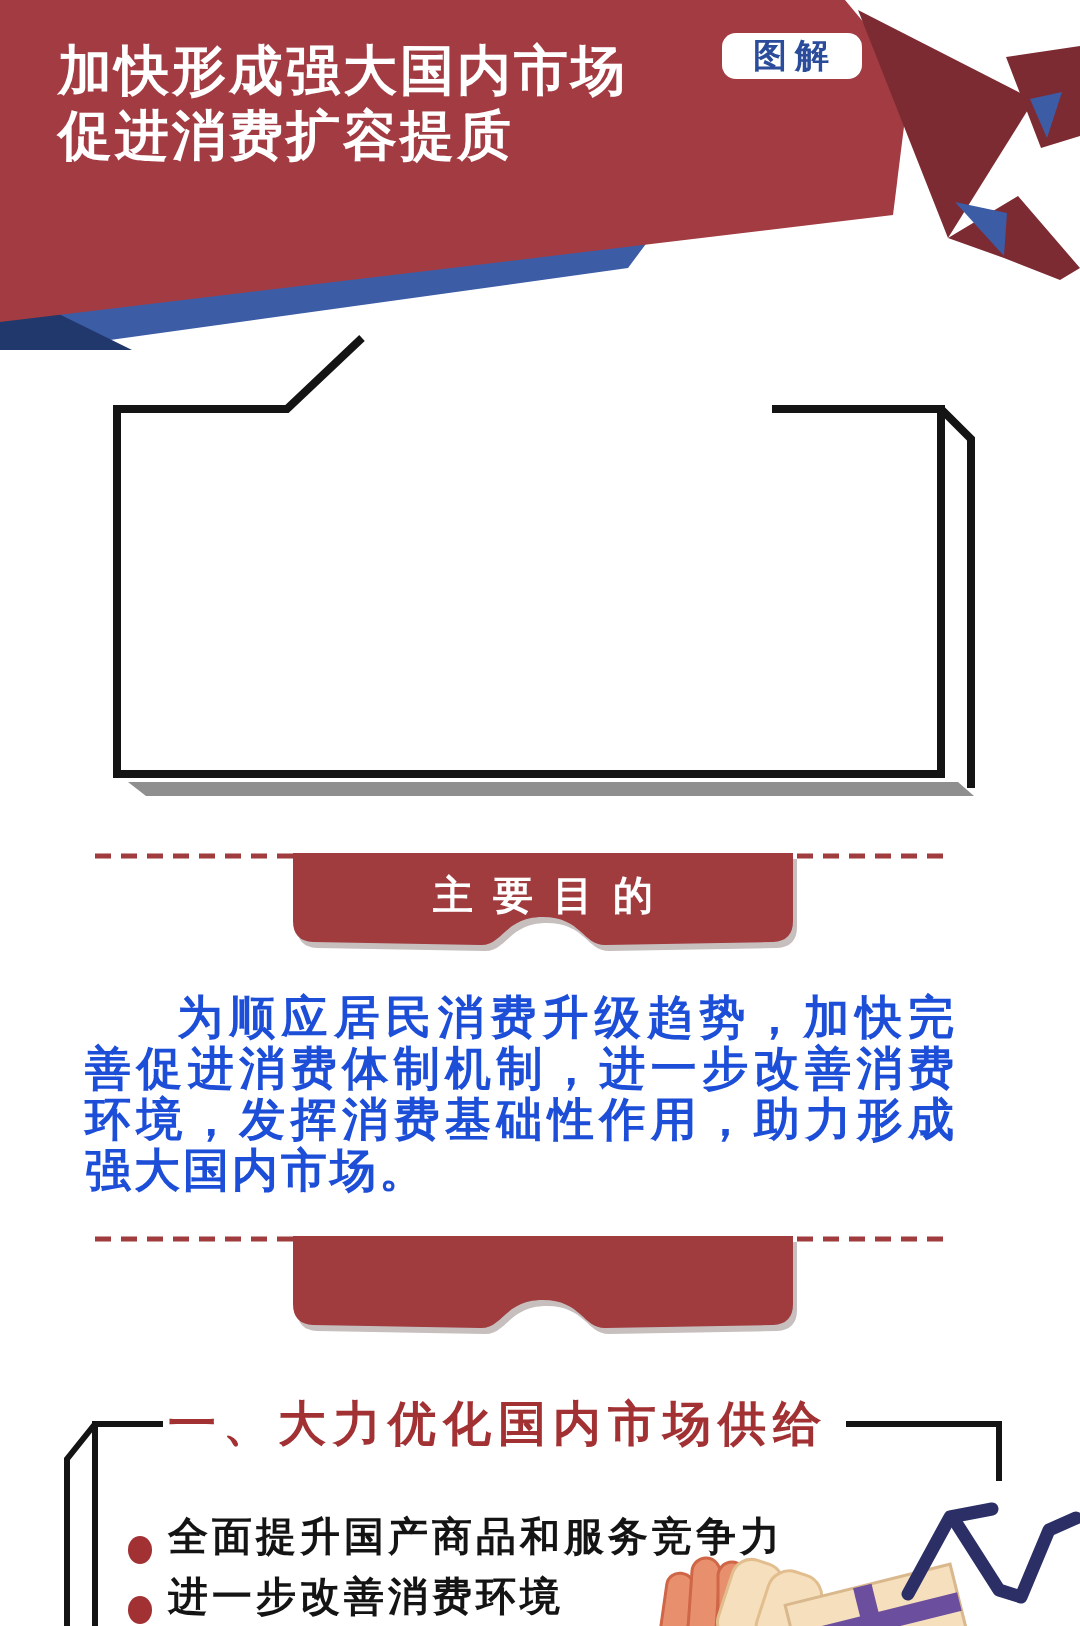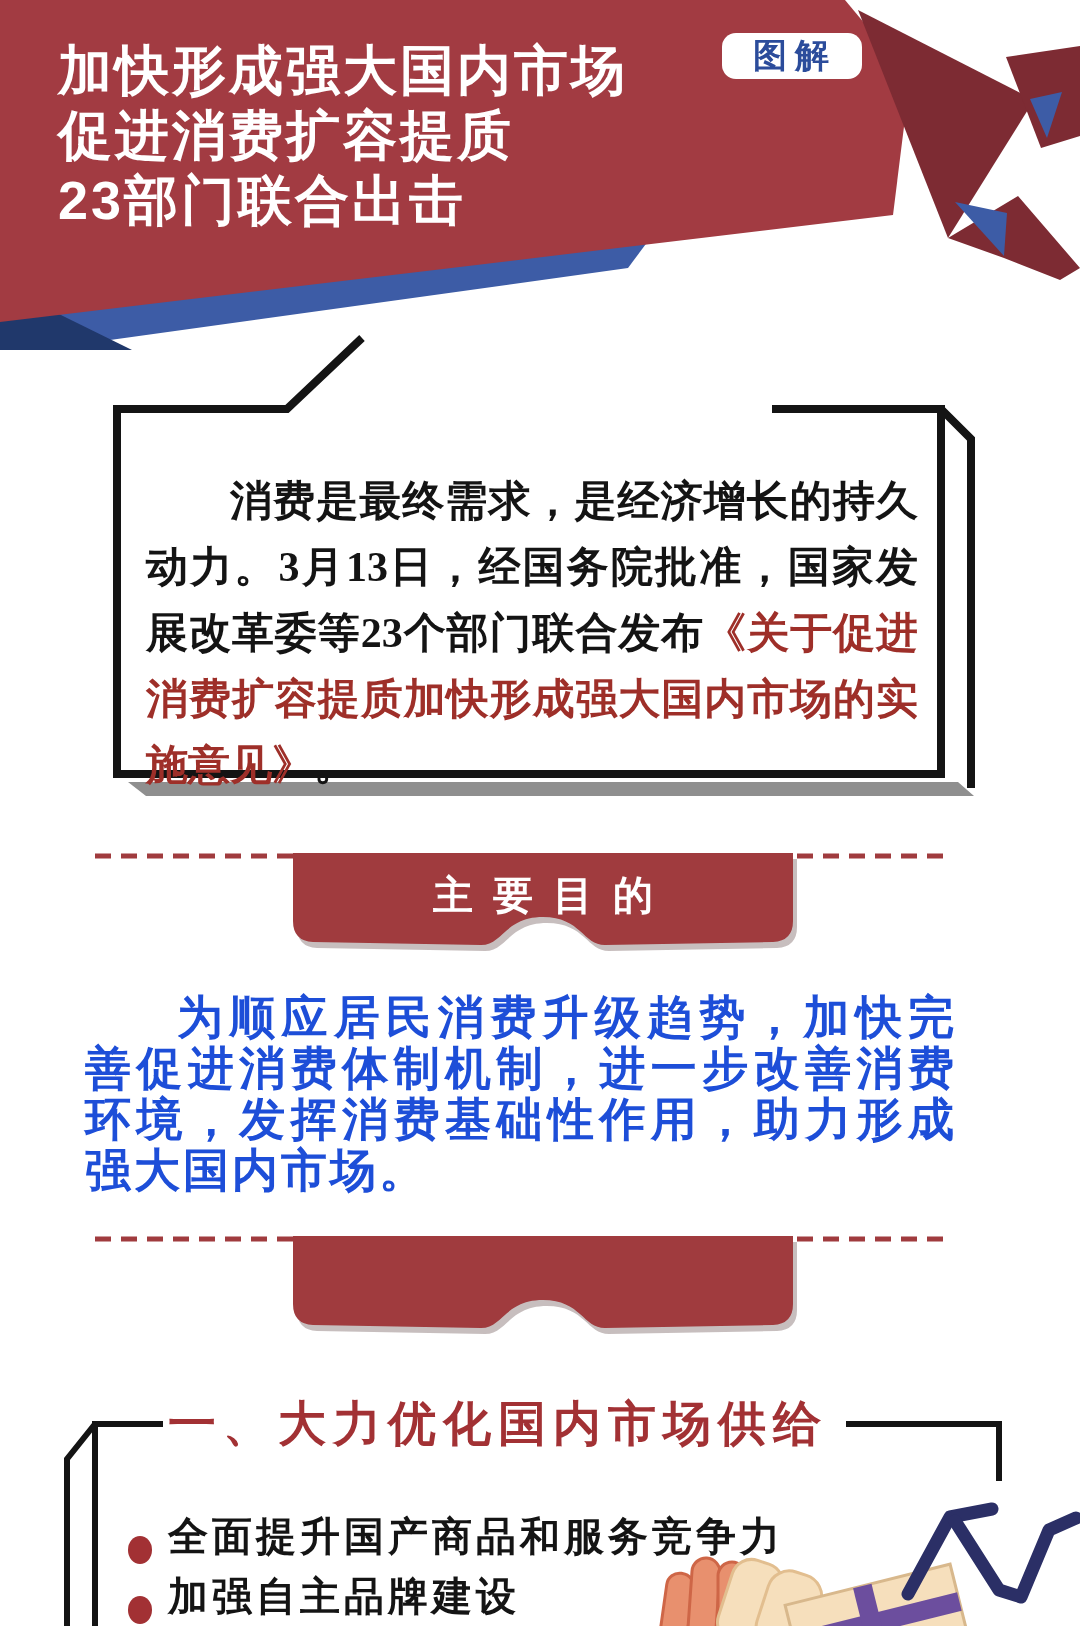--- a/index.html
+++ b/index.html
@@ -52,36 +52,32 @@
     <polygon points="858,10 1034,100 948,238" fill="#7D2B33"></polygon>
     <polygon points="1006,57 1080,46 1080,136 1041,148" fill="#7D2B33"></polygon>
     <polygon points="1030,99 1062,92 1047,138" fill="#3D5CA6"></polygon>
     <polygon points="948,238 1018,196 1080,268 1060,280 1004,258" fill="#7D2B33"></polygon>
     <polygon points="955,202 1007,213 1004,256" fill="#3D5CA6"></polygon>
   </svg>
 
   <div class="header-title">
     <div>加快形成强大国内市场</div>
     <div>促进消费扩容提质</div>
-    <div>23部门联合出击</div>
   </div>
 
   <div class="badge">
     <span style="color:#2B4C9B;">图解</span>
   </div>
 
   <svg class="quote-svg" width="1080" height="480" viewBox="0 0 1080 480">
     <polygon points="128,452 958,452 974,466 146,466" fill="#8F8F8F"></polygon>
     <path d="M362 8 L287 79 L117 79 L117 444 L941 444 L941 79 L772 79" fill="none" stroke="#141414" stroke-width="8"></path>
     <path d="M941 79 L971 109 L971 458" fill="none" stroke="#141414" stroke-width="8"></path>
   </svg>
 
-  <div class="quote-text">
-    <span>消费是最终需求，是经济增长的持久动力。3月13日，经国务院批准，国家发展改革委等23个部门联合发布</span><span style="color:#9E2F29;">《关于促进消费扩容提质加快形成强大国内市场的实施意见》</span><span>。</span>
-  </div>
 
   <svg class="dash-svg" style="top:853px;" width="855" height="6" viewBox="0 0 855 6">
     <line x1="0" y1="3" x2="855" y2="3" stroke-width="5" stroke-dasharray="16 10" stroke="#A03B3E"></line>
   </svg>
   <svg class="ribbon-svg" style="top:853px;" width="500" height="97" viewBox="0 0 500 97">
     <path d="M0 0 H500 V68 Q500 88 480 89 L312 92 C290 92 288 64 250 64 C212 64 210 92 188 92 L20 89 Q0 88 0 68 Z" fill="#A03B3E"></path>
   </svg>
   <div class="ribbon-label" style="top:868px;">主要目的</div>
 
   <div class="body-par">为顺应居民消费升级趋势，加快完善促进消费体制机制，进一步改善消费环境，发挥消费基础性作用，助力形成强大国内市场。</div>
@@ -99,21 +95,21 @@
     <path d="M163 1424 L95 1424 L95 1626 M95 1424 L67 1459 L67 1626" fill="none" stroke="#141414" stroke-width="6"></path>
     <path d="M846 1424 L999 1424 L999 1481" fill="none" stroke="#141414" stroke-width="6"></path>
   </svg>
 
   <div class="bullet-row" style="top:1509px;">
     <span class="bullet-dot" style="background:#A23134;"></span>
     <span class="bullet-text">全面提升国产商品和服务竞争力</span>
   </div>
   <div class="bullet-row" style="top:1569px;">
     <span class="bullet-dot" style="background:#A23134;"></span>
-    <span class="bullet-text">加强自主品牌建设</span>
+    <span class="bullet-text">进一步改善消费环境</span>
   </div>
 
   <svg class="cart-svg" width="500" height="176" viewBox="580 1450 500 176">
 
     <g stroke="#CE6647" stroke-width="3">
       <rect x="664" y="1573" width="27" height="80" rx="13" transform="rotate(8 677 1605)" fill="#E8906E"></rect>
       <rect x="690" y="1558" width="28" height="90" rx="14" transform="rotate(4 704 1600)" fill="#E8906E"></rect>
       <rect x="718" y="1562" width="28" height="85" rx="14" fill="#E8906E"></rect>
       <rect x="745" y="1570" width="27" height="80" rx="13" transform="rotate(-5 758 1605)" fill="#E8906E"></rect>
     </g>

